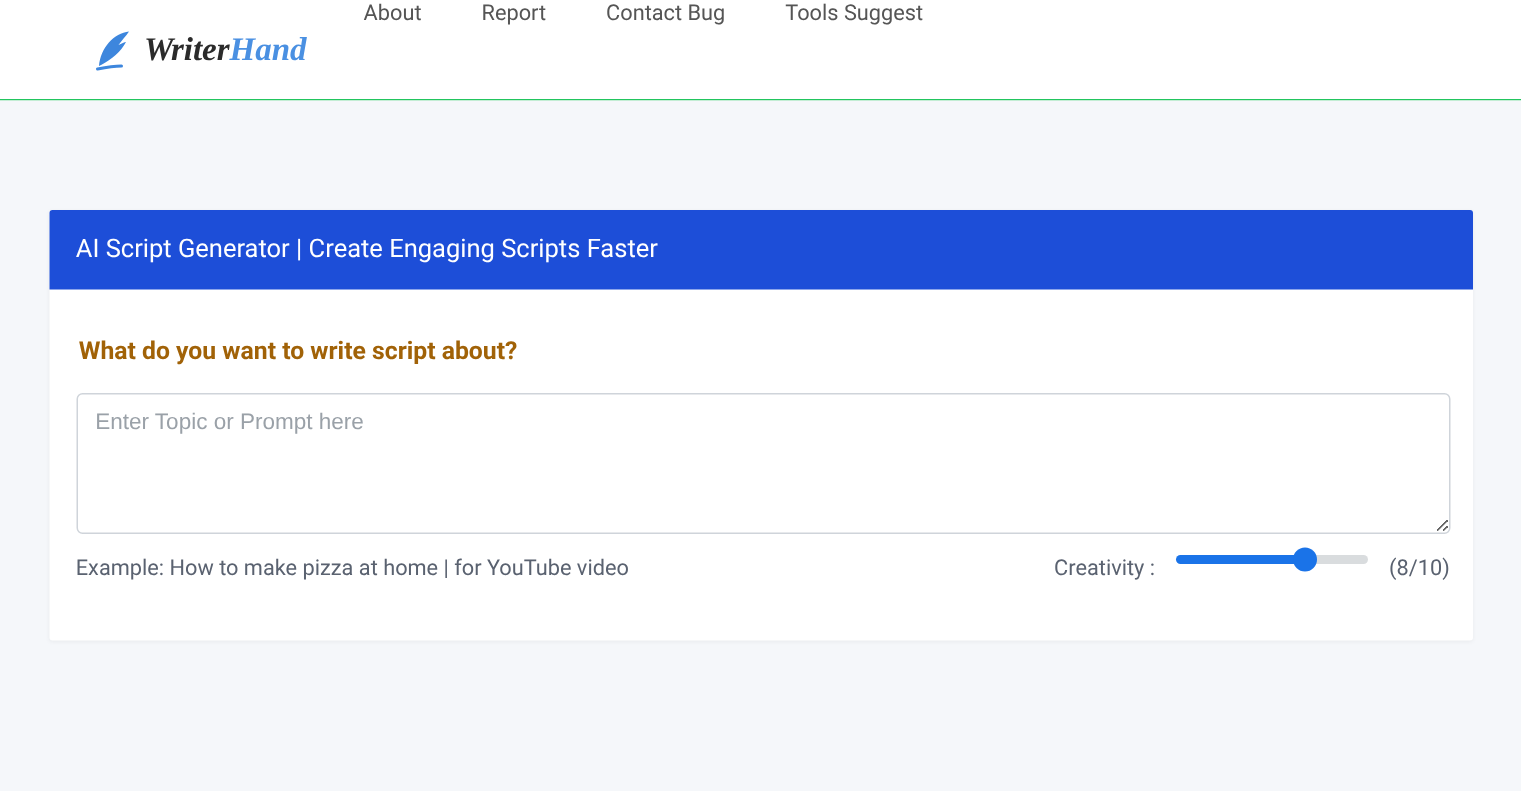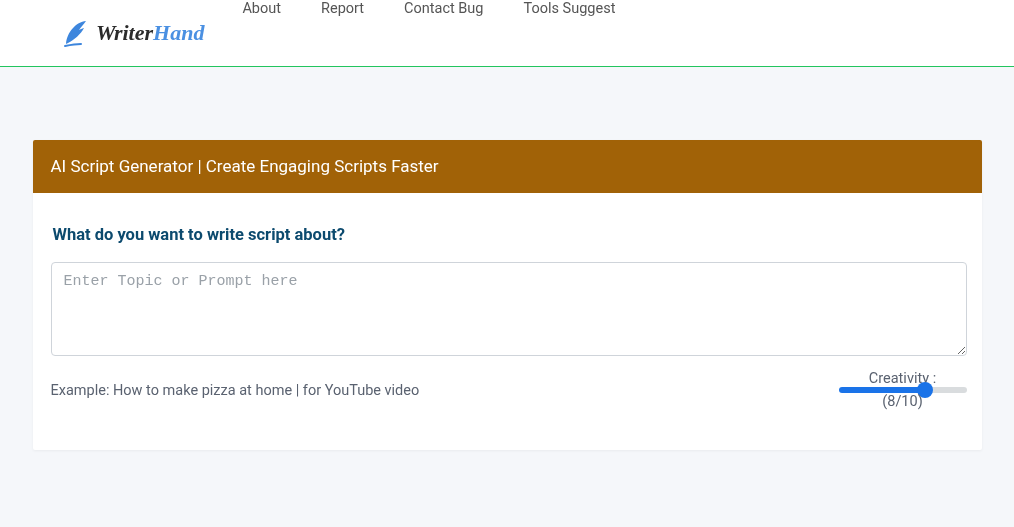--- a/index.html
+++ b/index.html
@@ -48,66 +48,66 @@
     padding-top: 73px;
   }
   .card {
     width: 949px;
     margin: 0 auto;
     background: #fff;
     border-radius: 2px;
     box-shadow: 0 1px 3px rgba(0,0,0,0.05);
   }
   .card-header {
-    background: #a16207;
+    background: #1d4ed8;
     color: #fff;
     font-size: 17px;
     padding: 16px 18px 17px;
     border-radius: 2px 2px 0 0;
   }
   .card-body {
     padding: 32px 18px 40px;
   }
   .prompt-label {
     font-size: 16.5px;
     font-weight: 700;
-    color: #0c4a6e;
+    color: #a16207;
     margin: 0 0 18px 2px;
   }
   .topic-input {
     width: 916px;
     height: 94px;
     resize: both;
     border: 1px solid #cfd4da;
     border-radius: 4px;
     padding: 10px 12px;
     font-size: 15px;
     color: #6d28d9;
-    font-family: Liberation Mono, monospace;
+    font-family: Liberation Sans, sans-serif;
     display: block;
   }
   .topic-input::placeholder { color: #9aa1a8; }
   .below-row {
     display: flex;
     justify-content: space-between;
     align-items: center;
     margin-top: 14px;
     width: 916px;
   }
   .example-text {
     color: #5a6270;
     font-size: 14.5px;
     margin-left: 0;
   }
   .creativity {
     display: flex;
-    align-items: center;
+    align-items: flex-start;
+    gap: 14px;
     color: #5a6270;
     font-size: 14.5px;
-    flex-direction: column;
   }
   .slider {
     -webkit-appearance: none;
     appearance: none;
     width: 128px;
     height: 6px;
     border-radius: 4px;
     background: linear-gradient(to right, #1a73e8 0%, #1a73e8 70%, #d9dcde 70%, #d9dcde 100%);
     outline: none;
     cursor: pointer;

